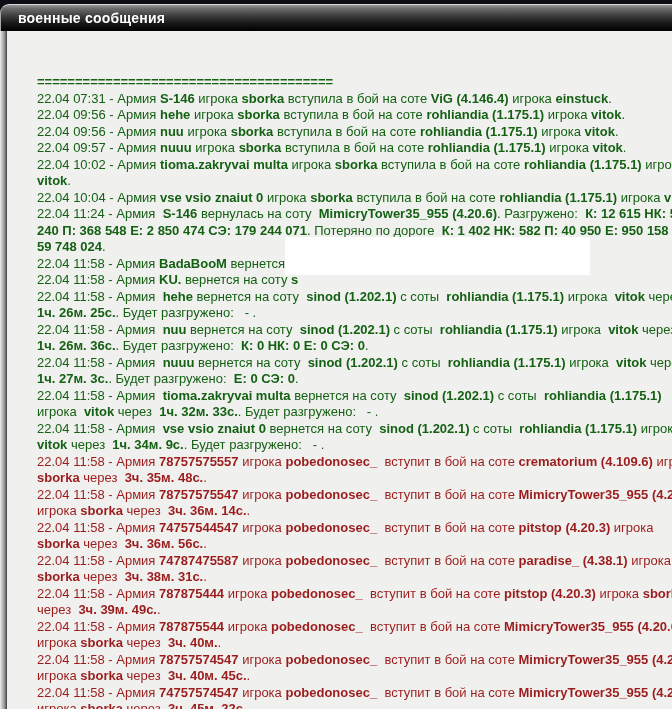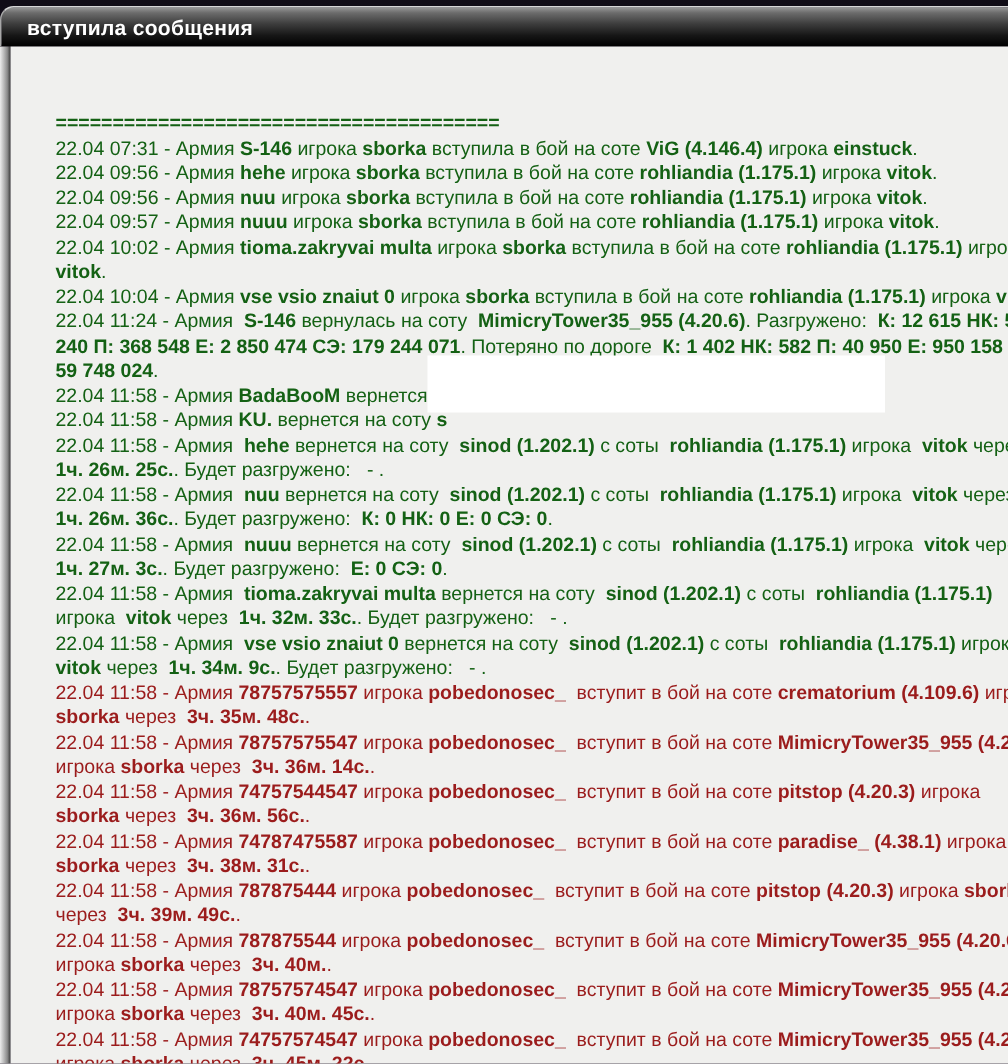--- a/index.html
+++ b/index.html
@@ -44,21 +44,21 @@
   .redaction {
     position: absolute; left: 285px; top: 237px; width: 305px; height: 38px;
     background: var(--redaction, #ffffff);
   }
 </style>
 </head>
 <body>
 
 <div class="window">
   <div class="titlebar">
-    <span class="title">вступила сообщения</span>
+    <span class="title">военные сообщения</span>
   </div>
   <div class="frame-left"></div>
   <div class="content">
     <div id="message-list"><div class="msg green"><span class="b">=======================================</span></div><div class="msg green"><span>22.04 07:31 - Армия </span><span class="b">S-146</span><span> игрока </span><span class="b">sborka</span><span> вступила в бой на соте </span><span class="b">ViG (4.146.4)</span><span> игрока </span><span class="b">einstuck</span><span>.</span></div><div class="msg green"><span>22.04 09:56 - Армия </span><span class="b">hehe</span><span> игрока </span><span class="b">sborka</span><span> вступила в бой на соте </span><span class="b">rohliandia (1.175.1)</span><span> игрока </span><span class="b">vitok</span><span>.</span></div><div class="msg green"><span>22.04 09:56 - Армия </span><span class="b">nuu</span><span> игрока </span><span class="b">sborka</span><span> вступила в бой на соте </span><span class="b">rohliandia (1.175.1)</span><span> игрока </span><span class="b">vitok</span><span>.</span></div><div class="msg green"><span>22.04 09:57 - Армия </span><span class="b">nuuu</span><span> игрока </span><span class="b">sborka</span><span> вступила в бой на соте </span><span class="b">rohliandia (1.175.1)</span><span> игрока </span><span class="b">vitok</span><span>.</span></div><div class="msg green"><span>22.04 10:02 - Армия </span><span class="b">tioma.zakryvai multa</span><span> игрока </span><span class="b">sborka</span><span> вступила в бой на соте </span><span class="b">rohliandia (1.175.1)</span><span> игрока </span><span class="b">vitok</span><span>.</span></div><div class="msg green"><span>22.04 10:04 - Армия </span><span class="b">vse vsio znaiut 0</span><span> игрока </span><span class="b">sborka</span><span> вступила в бой на соте </span><span class="b">rohliandia (1.175.1)</span><span> игрока </span><span class="b">vitok</span></div><div class="msg green"><span>22.04 11:24 - Армия  </span><span class="b">S-146</span><span> вернулась на соту  </span><span class="b">MimicryTower35_955 (4.20.6)</span><span>. Разгружено:  </span><span class="b">К: 12 615 НК: 5 240 П: 368 548 Е: 2 850 474 СЭ: 179 244 071</span><span>. Потеряно по дороге  </span><span class="b">К: 1 402 НК: 582 П: 40 950 Е: 950 158 СЭ: 59 748 024</span><span>.</span></div><div class="msg green"><span>22.04 11:58 - Армия </span><span class="b">BadaBooM</span><span> вернется н</span></div><div class="msg green"><span>22.04 11:58 - Армия </span><span class="b">KU.</span><span> вернется на соту </span><span class="b">s</span></div><div class="msg green"><span>22.04 11:58 - Армия  </span><span class="b">hehe</span><span> вернется на соту  </span><span class="b">sinod (1.202.1)</span><span> с соты  </span><span class="b">rohliandia (1.175.1)</span><span> игрока  </span><span class="b">vitok</span><span> через  </span><span class="b">1ч. 26м. 25с.</span><span>. Будет разгружено:   - .</span></div><div class="msg green"><span>22.04 11:58 - Армия  </span><span class="b">nuu</span><span> вернется на соту  </span><span class="b">sinod (1.202.1)</span><span> с соты  </span><span class="b">rohliandia (1.175.1)</span><span> игрока  </span><span class="b">vitok</span><span> через  </span><span class="b">1ч. 26м. 36с.</span><span>. Будет разгружено:  </span><span class="b">К: 0 НК: 0 Е: 0 СЭ: 0</span><span>.</span></div><div class="msg green"><span>22.04 11:58 - Армия  </span><span class="b">nuuu</span><span> вернется на соту  </span><span class="b">sinod (1.202.1)</span><span> с соты  </span><span class="b">rohliandia (1.175.1)</span><span> игрока  </span><span class="b">vitok</span><span> через  </span><span class="b">1ч. 27м. 3с.</span><span>. Будет разгружено:  </span><span class="b">Е: 0 СЭ: 0</span><span>.</span></div><div class="msg green"><span>22.04 11:58 - Армия  </span><span class="b">tioma.zakryvai multa</span><span> вернется на соту  </span><span class="b">sinod (1.202.1)</span><span> с соты  </span><span class="b">rohliandia (1.175.1)</span><span> игрока  </span><span class="b">vitok</span><span> через  </span><span class="b">1ч. 32м. 33с.</span><span>. Будет разгружено:   - .</span></div><div class="msg green"><span>22.04 11:58 - Армия  </span><span class="b">vse vsio znaiut 0</span><span> вернется на соту  </span><span class="b">sinod (1.202.1)</span><span> с соты  </span><span class="b">rohliandia (1.175.1)</span><span> игрока </span><span class="b">vitok</span><span> через  </span><span class="b">1ч. 34м. 9с.</span><span>. Будет разгружено:   - .</span></div><div class="msg red"><span>22.04 11:58 - Армия </span><span class="b">78757575557</span><span> игрока </span><span class="b">pobedonosec_</span><span>  вступит в бой на соте </span><span class="b">crematorium (4.109.6)</span><span> игрока </span><span class="b">sborka</span><span> через  </span><span class="b">3ч. 35м. 48с.</span><span>.</span></div><div class="msg red"><span>22.04 11:58 - Армия </span><span class="b">78757575547</span><span> игрока </span><span class="b">pobedonosec_</span><span>  вступит в бой на соте </span><span class="b">MimicryTower35_955 (4.20.6)</span><span> игрока </span><span class="b">sborka</span><span> через  </span><span class="b">3ч. 36м. 14с.</span><span>.</span></div><div class="msg red"><span>22.04 11:58 - Армия </span><span class="b">74757544547</span><span> игрока </span><span class="b">pobedonosec_</span><span>  вступит в бой на соте </span><span class="b">pitstop (4.20.3)</span><span> игрока </span><span class="b">sborka</span><span> через  </span><span class="b">3ч. 36м. 56с.</span><span>.</span></div><div class="msg red"><span>22.04 11:58 - Армия </span><span class="b">74787475587</span><span> игрока </span><span class="b">pobedonosec_</span><span>  вступит в бой на соте </span><span class="b">paradise_ (4.38.1)</span><span> игрока </span><span class="b">sborka</span><span> через  </span><span class="b">3ч. 38м. 31с.</span><span>.</span></div><div class="msg red"><span>22.04 11:58 - Армия </span><span class="b">787875444</span><span> игрока </span><span class="b">pobedonosec_</span><span>  вступит в бой на соте </span><span class="b">pitstop (4.20.3)</span><span> игрока </span><span class="b">sborka</span><span> через  </span><span class="b">3ч. 39м. 49с.</span><span>.</span></div><div class="msg red"><span>22.04 11:58 - Армия </span><span class="b">787875544</span><span> игрока </span><span class="b">pobedonosec_</span><span>  вступит в бой на соте </span><span class="b">MimicryTower35_955 (4.20.6)</span><span> игрока </span><span class="b">sborka</span><span> через  </span><span class="b">3ч. 40м.</span><span>.</span></div><div class="msg red"><span>22.04 11:58 - Армия </span><span class="b">78757574547</span><span> игрока </span><span class="b">pobedonosec_</span><span>  вступит в бой на соте </span><span class="b">MimicryTower35_955 (4.20.6)</span><span> игрока </span><span class="b">sborka</span><span> через  </span><span class="b">3ч. 40м. 45с.</span><span>.</span></div><div class="msg red"><span>22.04 11:58 - Армия </span><span class="b">74757574547</span><span> игрока </span><span class="b">pobedonosec_</span><span>  вступит в бой на соте </span><span class="b">MimicryTower35_955 (4.20.6)</span><span> игрока </span><span class="b">sborka</span><span> через  </span><span class="b">3ч. 45м. 22с.</span><span>.</span></div></div>
   </div>
 </div>
 
 <div class="redaction"></div>
 
 </body></html>

